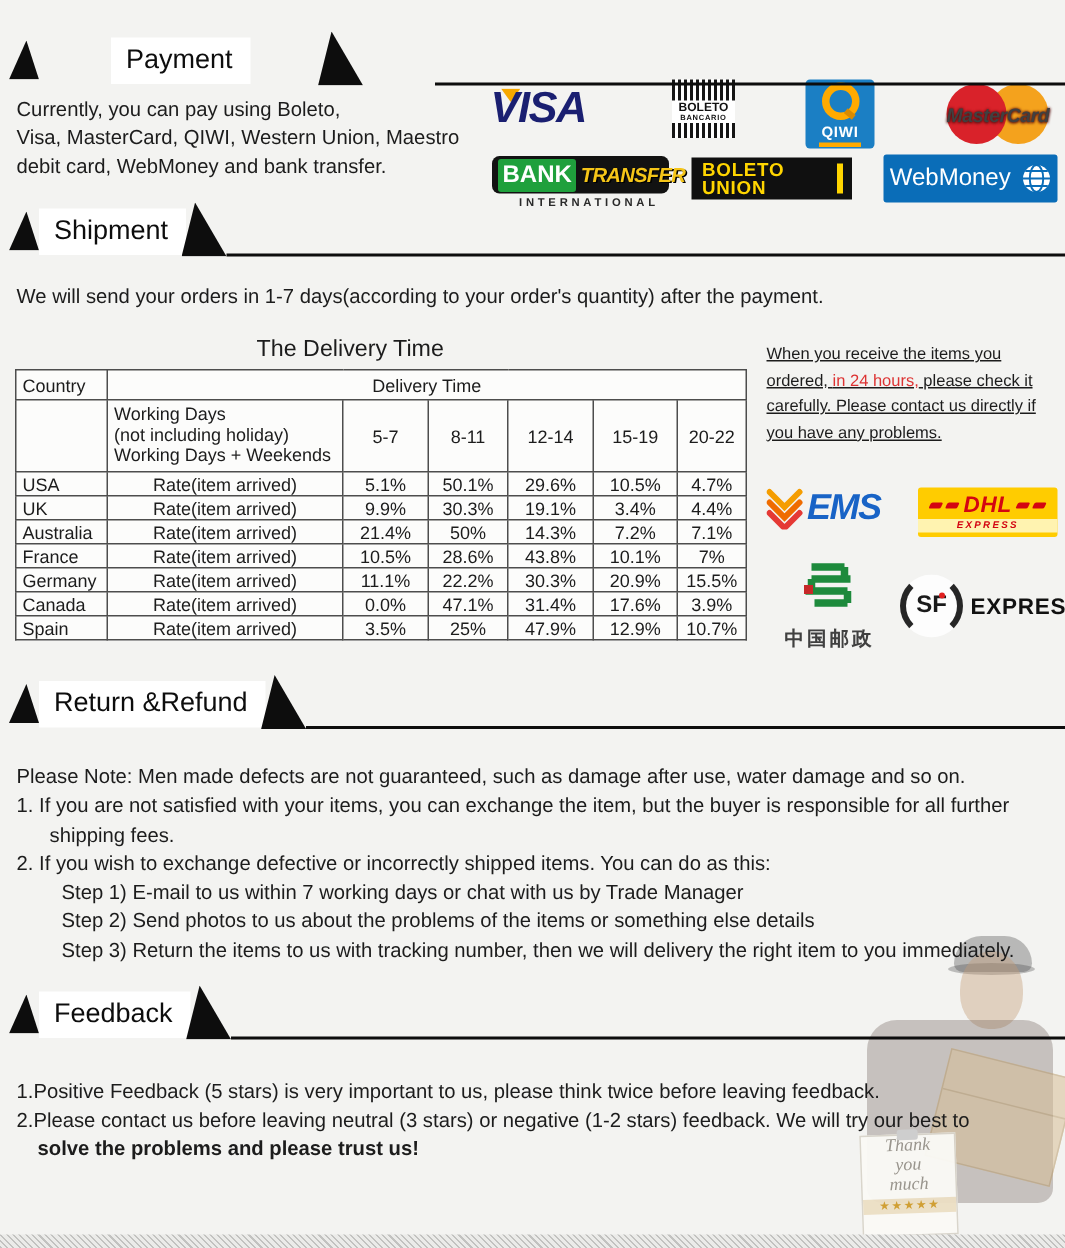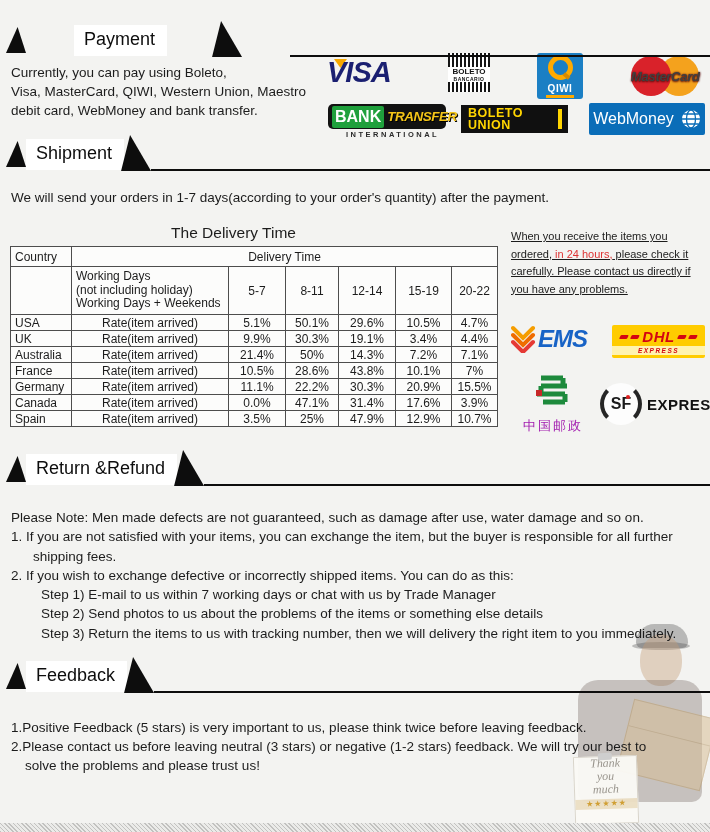--- a/index.html
+++ b/index.html
@@ -57,32 +57,32 @@
   .red { color:#dd3333; }
   
   .ems { left:511px; top:325px; display:flex; align-items:center; }
   .ems-text { font-style:italic; font-weight:900; font-size:24px; color:#1863c6; letter-spacing:-1px; margin-left:1px; }
   .dhl { left:612px; top:325px; width:93px; height:33px; background:#ffcc00; border-radius:2px; display:flex; flex-direction:column; justify-content:center; }
   .dhl-main { display:flex; align-items:center; justify-content:center; gap:3px; }
   .dhl-dash { width:8px; height:3.5px; background:#d40511; transform:skewX(-25deg); border-radius:1px; }
   .dhl-text { font-style:italic; font-weight:900; font-size:15px; color:#d40511; letter-spacing:.5px; }
   .dhl-sub { margin-top:1px; height:9px; background:#fff3b0; text-align:center; font-style:italic; font-weight:700; font-size:6.5px; line-height:9px; color:#d40511; letter-spacing:1.5px; }
   .cpost { left:522px; top:370px; width:62px; display:flex; flex-direction:column; align-items:center; }
-  .cpost-text { font-weight:400; font-size:13px; color:#a21caf; letter-spacing:2px; margin-top:1px; white-space:nowrap;text-align:center; }
+  .cpost-text { font-weight:700; font-size:13px; color:#404040; letter-spacing:2px; margin-top:1px; white-space:nowrap;text-align:center; }
   .sf { left:600px; top:383px; display:flex; align-items:center; gap:5px; }
   .sf-ring { width:34px; height:34px; border-radius:50%; border:4px solid #262626; border-top-color:transparent; border-bottom-color:transparent; background:#fdfdfd; display:flex; align-items:center; justify-content:center; position:relative; }
   .sf-text { font-weight:900; font-size:16px; color:#1a1a1a; }
   .sf-dot { position:absolute; top:8px; right:8px; width:4px; height:4px; background:#e02020; border-radius:50%; }
   .sf-express { font-weight:900; font-size:15px; color:#111; letter-spacing:.5px; }
   
   .ret-text { position:absolute; left:11px; top:508px; width:694px; font-size:13.5px; line-height:19.3px; z-index:5; }
   .ind1 { padding-left:22px; }
   .ind2 { padding-left:30px; }
   .fb-text { position:absolute; left:11px; top:718px; width:694px; font-size:13.5px; line-height:19px; z-index:5; }
-  .ind3 { padding-left:14px; }
+  .ind3 { padding-left:14px;font-weight:bold; }
   
   .man { position:absolute; left:552px; top:616px; width:158px; height:208px; z-index:1; }
   .man-cap { position:absolute; left:84px; top:8px; width:52px; height:24px; background:#4a4a4a; border-radius:26px 26px 8px 8px; opacity:.35; }
   .man-brim { position:absolute; left:80px; top:26px; width:58px; height:8px; background:#3a3a3a; border-radius:50%; opacity:.3; }
   .man-head { position:absolute; left:88px; top:18px; width:42px; height:52px; background:#c49a75; border-radius:50% 50% 45% 45%; opacity:.4; }
   .man-shirt { position:absolute; left:26px; top:64px; width:124px; height:122px; background:#5f5149; border-radius:20px 20px 10px 10px; opacity:.3; }
   .man-box { position:absolute; left:72px; top:92px; width:84px; height:72px; background:#d8bf97; border:1px solid #b99c6e; transform:rotate(14deg); opacity:.55; }
   .man-box-flap { position:absolute; left:0; top:26px; width:100%; height:0; border-top:1px solid #b99c6e; }
   .clipboard { position:absolute; left:22px; top:140px; width:62px; height:66px; background:#fbfaf6; border:1px solid #d8d4ca; transform:rotate(-2deg); text-align:center; opacity:.95; }
   .clip { position:absolute; left:24px; top:-4px; width:14px; height:7px; background:#cfcfcf; border-radius:2px; }

